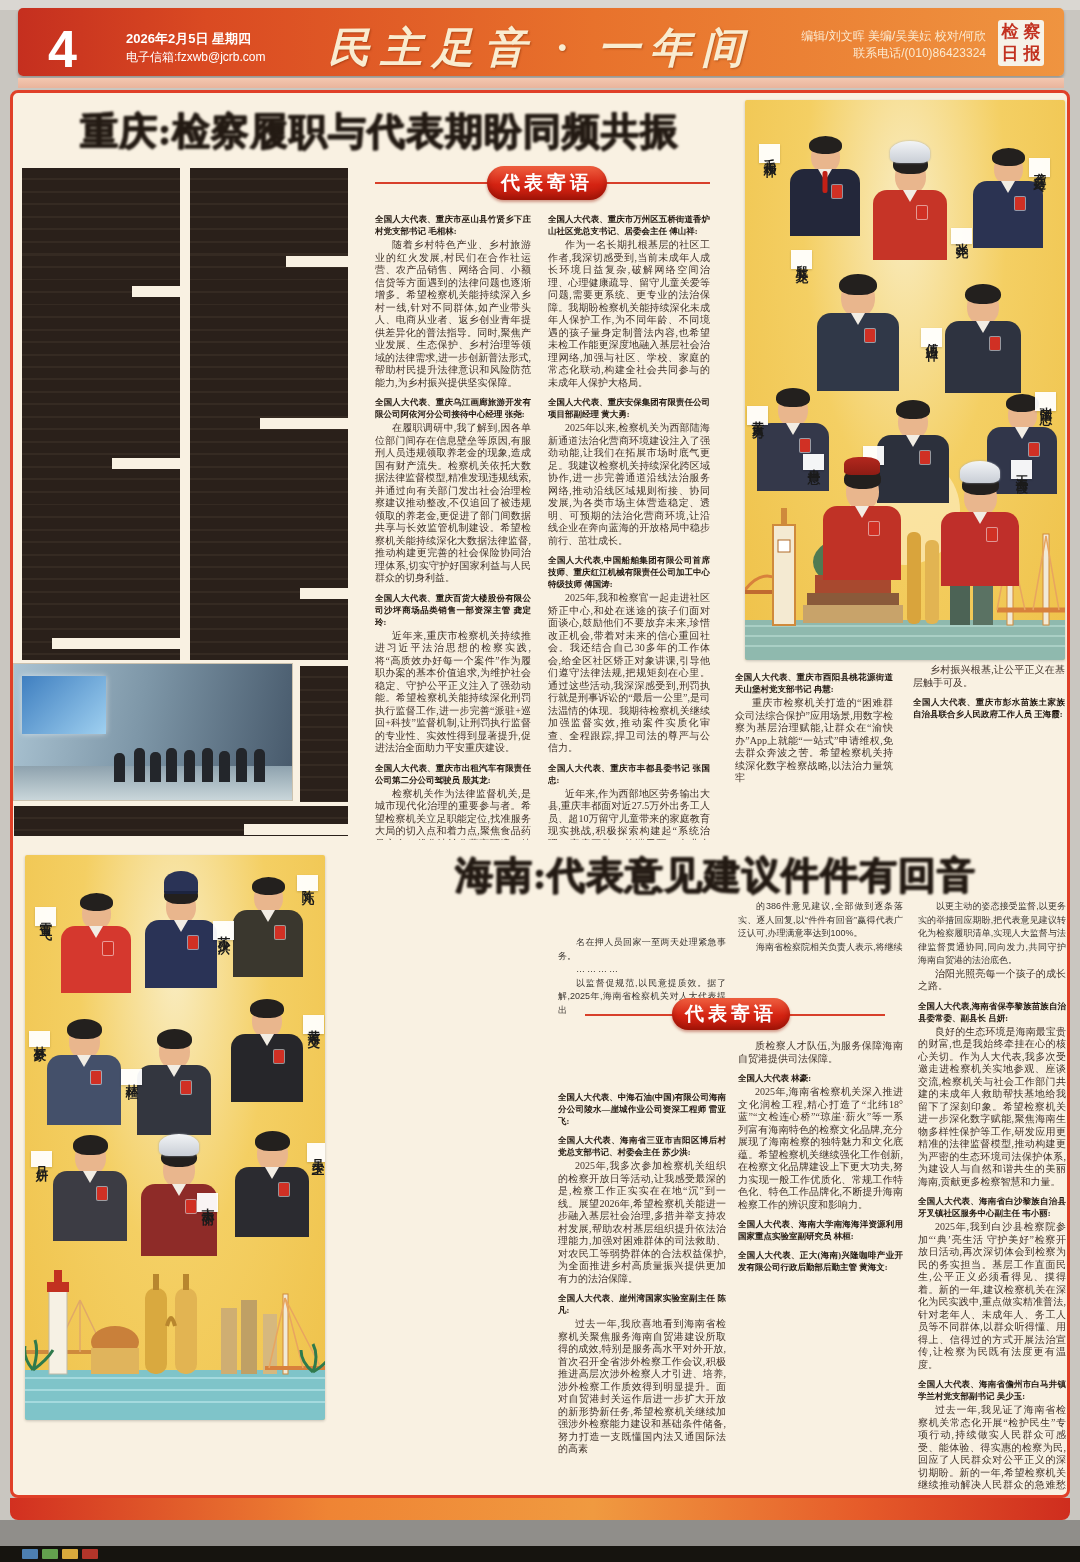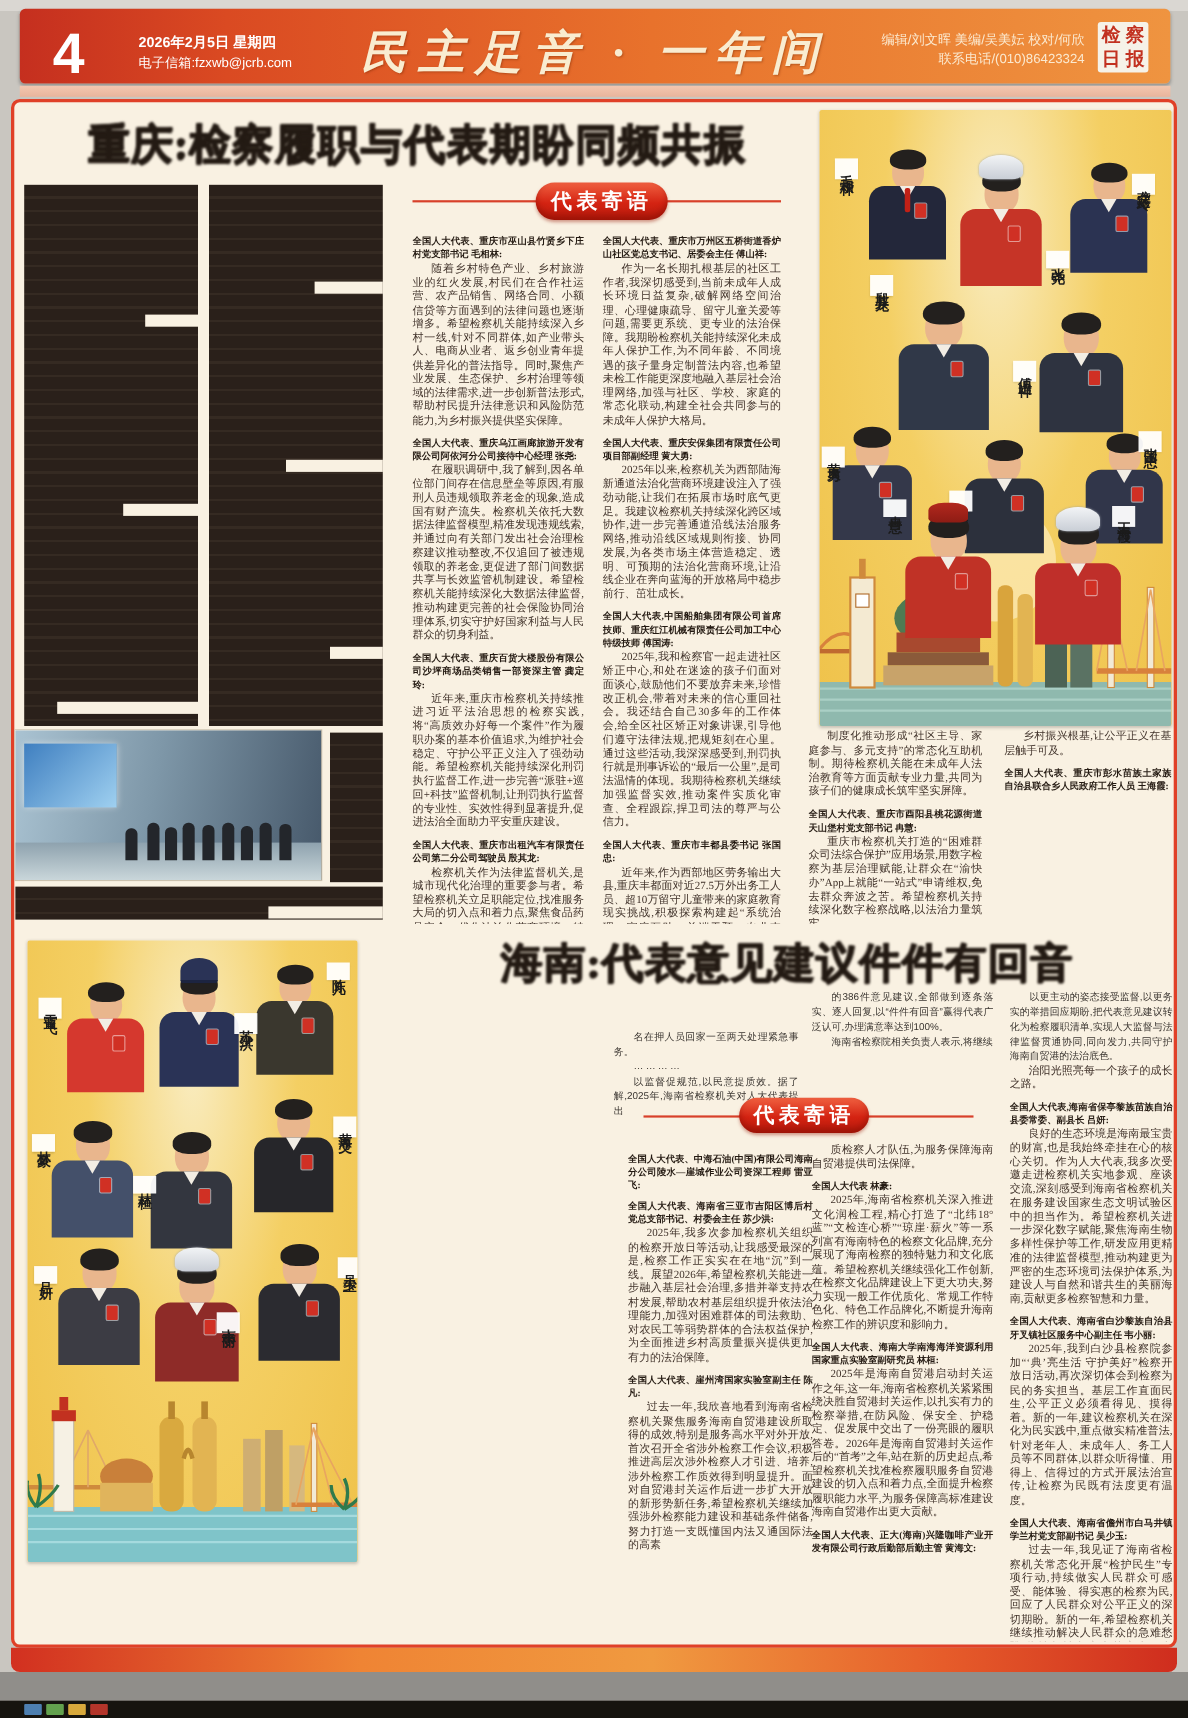--- a/index.html
+++ b/index.html
@@ -144,21 +144,20 @@
       <div class="msg-h">全国人大代表、重庆市万州区五桥街道香炉山社区党总支书记、居委会主任 傅山祥:</div>
       <div class="msg-p">作为一名长期扎根基层的社区工作者,我深切感受到,当前未成年人成长环境日益复杂,破解网络空间治理、心理健康疏导、留守儿童关爱等问题,需要更系统、更专业的法治保障。我期盼检察机关能持续深化未成年人保护工作,为不同年龄、不同境遇的孩子量身定制普法内容,也希望未检工作能更深度地融入基层社会治理网络,加强与社区、学校、家庭的常态化联动,构建全社会共同参与的未成年人保护大格局。</div>
       <div class="msg-h">全国人大代表、重庆安保集团有限责任公司项目部副经理 黄大勇:</div>
       <div class="msg-p">2025年以来,检察机关为西部陆海新通道法治化营商环境建设注入了强劲动能,让我们在拓展市场时底气更足。我建议检察机关持续深化跨区域协作,进一步完善通道沿线法治服务网络,推动沿线区域规则衔接、协同发展,为各类市场主体营造稳定、透明、可预期的法治化营商环境,让沿线企业在奔向蓝海的开放格局中稳步前行、茁壮成长。</div>
       <div class="msg-h">全国人大代表,中国船舶集团有限公司首席技师、重庆红江机械有限责任公司加工中心特级技师 傅国涛:</div>
       <div class="msg-p">2025年,我和检察官一起走进社区矫正中心,和处在迷途的孩子们面对面谈心,鼓励他们不要放弃未来,珍惜改正机会,带着对未来的信心重回社会。我还结合自己30多年的工作体会,给全区社区矫正对象讲课,引导他们遵守法律法规,把规矩刻在心里。通过这些活动,我深深感受到,刑罚执行就是刑事诉讼的“最后一公里”,是司法温情的体现。我期待检察机关继续加强监督实效,推动案件实质化审查、全程跟踪,捍卫司法的尊严与公信力。</div>
       <div class="msg-h">全国人大代表、重庆市丰都县委书记 张国忠:</div>
       <div class="msg-p">近年来,作为西部地区劳务输出大县,重庆丰都面对近27.5万外出务工人员、超10万留守儿童带来的家庭教育现实挑战,积极探索构建起“系统治理、家庭互助、前端干预、专业支撑”四位一体的校家社协同育人丰都化实施路径。基于基层实践与探索,我建议在家庭教育促进法的“社会协同”一章中增设鼓励社区、企事业单位、社会组织依法设立家庭教育互助组织,并将其纳入公共服务体系,</div>
     </div>
   <div class="abs col" style="left:735px;top:664px;width:158px;height:176px;">
-      <div class="msg-p">制度化推动形成“社区主导、家庭参与、多元支持”的常态化互助机制。期待检察机关能在未成年人法治教育等方面贡献专业力量,共同为孩子们的健康成长筑牢坚实屏障。</div>
       <div class="msg-h">全国人大代表、重庆市酉阳县桃花源街道天山堡村党支部书记 冉慧:</div>
       <div class="msg-p">重庆市检察机关打造的“困难群众司法综合保护”应用场景,用数字检察为基层治理赋能,让群众在“渝快办”App上就能“一站式”申请维权,免去群众奔波之苦。希望检察机关持续深化数字检察战略,以法治力量筑牢</div>
     </div>
   <div class="abs col" style="left:913px;top:664px;width:152px;height:176px;">
       <div class="msg-p">乡村振兴根基,让公平正义在基层触手可及。</div>
       <div class="msg-h">全国人大代表、重庆市彭水苗族土家族自治县联合乡人民政府工作人员 王海霞:</div>
     </div>
 
   <div class="abs collage" id="collage-top" style="left:745px;top:100px;width:320px;height:560px;">
     <svg class="illus" width="320" height="190" viewBox="0 0 320 190">
@@ -418,40 +417,39 @@
       <div class="msg-i">以监督促规范,以民意提质效。据了解,2025年,海南省检察机关对人大代表提出</div>
     </div>
   <div class="abs col" style="left:738px;top:900px;width:165px;height:92px;">
       <div class="msg-i">的386件意见建议,全部做到逐条落实、逐人回复,以“件件有回音”赢得代表广泛认可,办理满意率达到100%。</div>
       <div class="msg-i">海南省检察院相关负责人表示,将继续</div>
     </div>
 
   <div class="abs badge-line" style="left:585px;top:1014px;width:300px;"></div>
   <div class="abs badge" style="left:672px;top:998px;width:118px;height:32px;">代表寄语</div>
 
-  <div class="abs col" style="left:558px;top:1040px;width:168px;height:452px;margin-left:13px;">
+  <div class="abs col" style="left:558px;top:1084px;width:168px;height:452px;">
       <div class="msg-h">全国人大代表、中海石油(中国)有限公司海南分公司陵水—崖城作业公司资深工程师 雷亚飞:</div>
       <div class="msg-h">全国人大代表、海南省三亚市吉阳区博后村党总支部书记、村委会主任 苏少洪:</div>
       <div class="msg-p">2025年,我多次参加检察机关组织的检察开放日等活动,让我感受最深的是,检察工作正实实在在地“沉”到一线。展望2026年,希望检察机关能进一步融入基层社会治理,多措并举支持农村发展,帮助农村基层组织提升依法治理能力,加强对困难群体的司法救助、对农民工等弱势群体的合法权益保护,为全面推进乡村高质量振兴提供更加有力的法治保障。</div>
       <div class="msg-h">全国人大代表、崖州湾国家实验室副主任 陈凡:</div>
       <div class="msg-p">过去一年,我欣喜地看到海南省检察机关聚焦服务海南自贸港建设所取得的成效,特别是服务高水平对外开放,首次召开全省涉外检察工作会议,积极推进高层次涉外检察人才引进、培养,涉外检察工作质效得到明显提升。面对自贸港封关运作后进一步扩大开放的新形势新任务,希望检察机关继续加强涉外检察能力建设和基础条件储备,努力打造一支既懂国内法又通国际法的高素</div>
     </div>
   <div class="abs col" style="left:738px;top:1040px;width:165px;height:452px;">
       <div class="msg-p">质检察人才队伍,为服务保障海南自贸港提供司法保障。</div>
       <div class="msg-h">全国人大代表 林豪:</div>
       <div class="msg-p">2025年,海南省检察机关深入推进文化润检工程,精心打造了“北纬18°蓝”“文检连心桥”“琼崖·薪火”等一系列富有海南特色的检察文化品牌,充分展现了海南检察的独特魅力和文化底蕴。希望检察机关继续强化工作创新,在检察文化品牌建设上下更大功夫,努力实现一般工作优质化、常规工作特色化、特色工作品牌化,不断提升海南检察工作的辨识度和影响力。</div>
       <div class="msg-h">全国人大代表、海南大学南海海洋资源利用国家重点实验室副研究员 林桓:</div>
-      <div class="msg-p">2025年是海南自贸港启动封关运作之年,这一年,海南省检察机关紧紧围绕决胜自贸港封关运作,以扎实有力的检察举措,在防风险、保安全、护稳定、促发展中交出了一份亮眼的履职答卷。2026年是海南自贸港封关运作后的“首考”之年,站在新的历史起点,希望检察机关找准检察履职服务自贸港建设的切入点和着力点,全面提升检察履职能力水平,为服务保障高标准建设海南自贸港作出更大贡献。</div>
       <div class="msg-h">全国人大代表、正大(海南)兴隆咖啡产业开发有限公司行政后勤部后勤主管 黄海文:</div>
     </div>
   <div class="abs col" style="left:918px;top:900px;width:148px;height:592px;">
       <div class="msg-i">以更主动的姿态接受监督,以更务实的举措回应期盼,把代表意见建议转化为检察履职清单,实现人大监督与法律监督贯通协同,同向发力,共同守护海南自贸港的法治底色。</div>
       <div class="msg-p">治阳光照亮每一个孩子的成长之路。</div>
       <div class="msg-h">全国人大代表,海南省保亭黎族苗族自治县委常委、副县长 吕妍:</div>
-      <div class="msg-p">良好的生态环境是海南最宝贵的财富,也是我始终牵挂在心的核心关切。作为人大代表,我多次受邀走进检察机关实地参观、座谈交流,深刻感受到海南省检察机关在服务建设国家生态文明试验区中的担当作为。希望检察机关进一步深化数字赋能,聚焦海南生物多样性保护等工作,研发应用更精准的法律监督模型,推动构建更为严密的生态环境司法保护体系,为建设人与自然和谐共生的美丽海南,贡献更多检察智慧和力量。</div>
+      <div class="msg-p">良好的生态环境是海南最宝贵的财富,也是我始终牵挂在心的核心关切。作为人大代表,我多次受邀走进检察机关实地参观、座谈交流,检察机关与社会工作部门共建的未成年人救助帮扶基地给我留下了深刻印象。希望检察机关进一步深化数字赋能,聚焦海南生物多样性保护等工作,研发应用更精准的法律监督模型,推动构建更为严密的生态环境司法保护体系,为建设人与自然和谐共生的美丽海南,贡献更多检察智慧和力量。</div>
       <div class="msg-h">全国人大代表、海南省白沙黎族自治县牙叉镇社区服务中心副主任 韦小丽:</div>
       <div class="msg-p">2025年,我到白沙县检察院参加“‘典’亮生活 守护美好”检察开放日活动,再次深切体会到检察为民的务实担当。基层工作直面民生,公平正义必须看得见、摸得着。新的一年,建议检察机关在深化为民实践中,重点做实精准普法,针对老年人、未成年人、务工人员等不同群体,以群众听得懂、用得上、信得过的方式开展法治宣传,让检察为民既有法度更有温度。</div>
       <div class="msg-h">全国人大代表、海南省儋州市白马井镇学兰村党支部副书记 吴少玉:</div>
       <div class="msg-p">过去一年,我见证了海南省检察机关常态化开展“检护民生”专项行动,持续做实人民群众可感受、能体验、得实惠的检察为民,回应了人民群众对公平正义的深切期盼。新的一年,希望检察机关继续推动解决人民群众的急难愁盼,依法惩治危害食药安全、电诈、侵犯个人信息等人民群众反映强烈的犯罪,强化对妇女儿童、老年人、残疾人、农民工等群体的合法权益保护,协同推进矛盾纠纷源头化解,以法治之力护民生福祉,不断增强人民群众的获得感、幸福感、安全感。</div>
     </div>
 
   <div class="abs" id="footbar-red"></div>
   <div class="abs" id="footbar-gray"></div>
   <div class="abs" id="footbar-dark"></div>
   <div class="thumb" style="left:22px;background:#4d7fb0;"></div>

